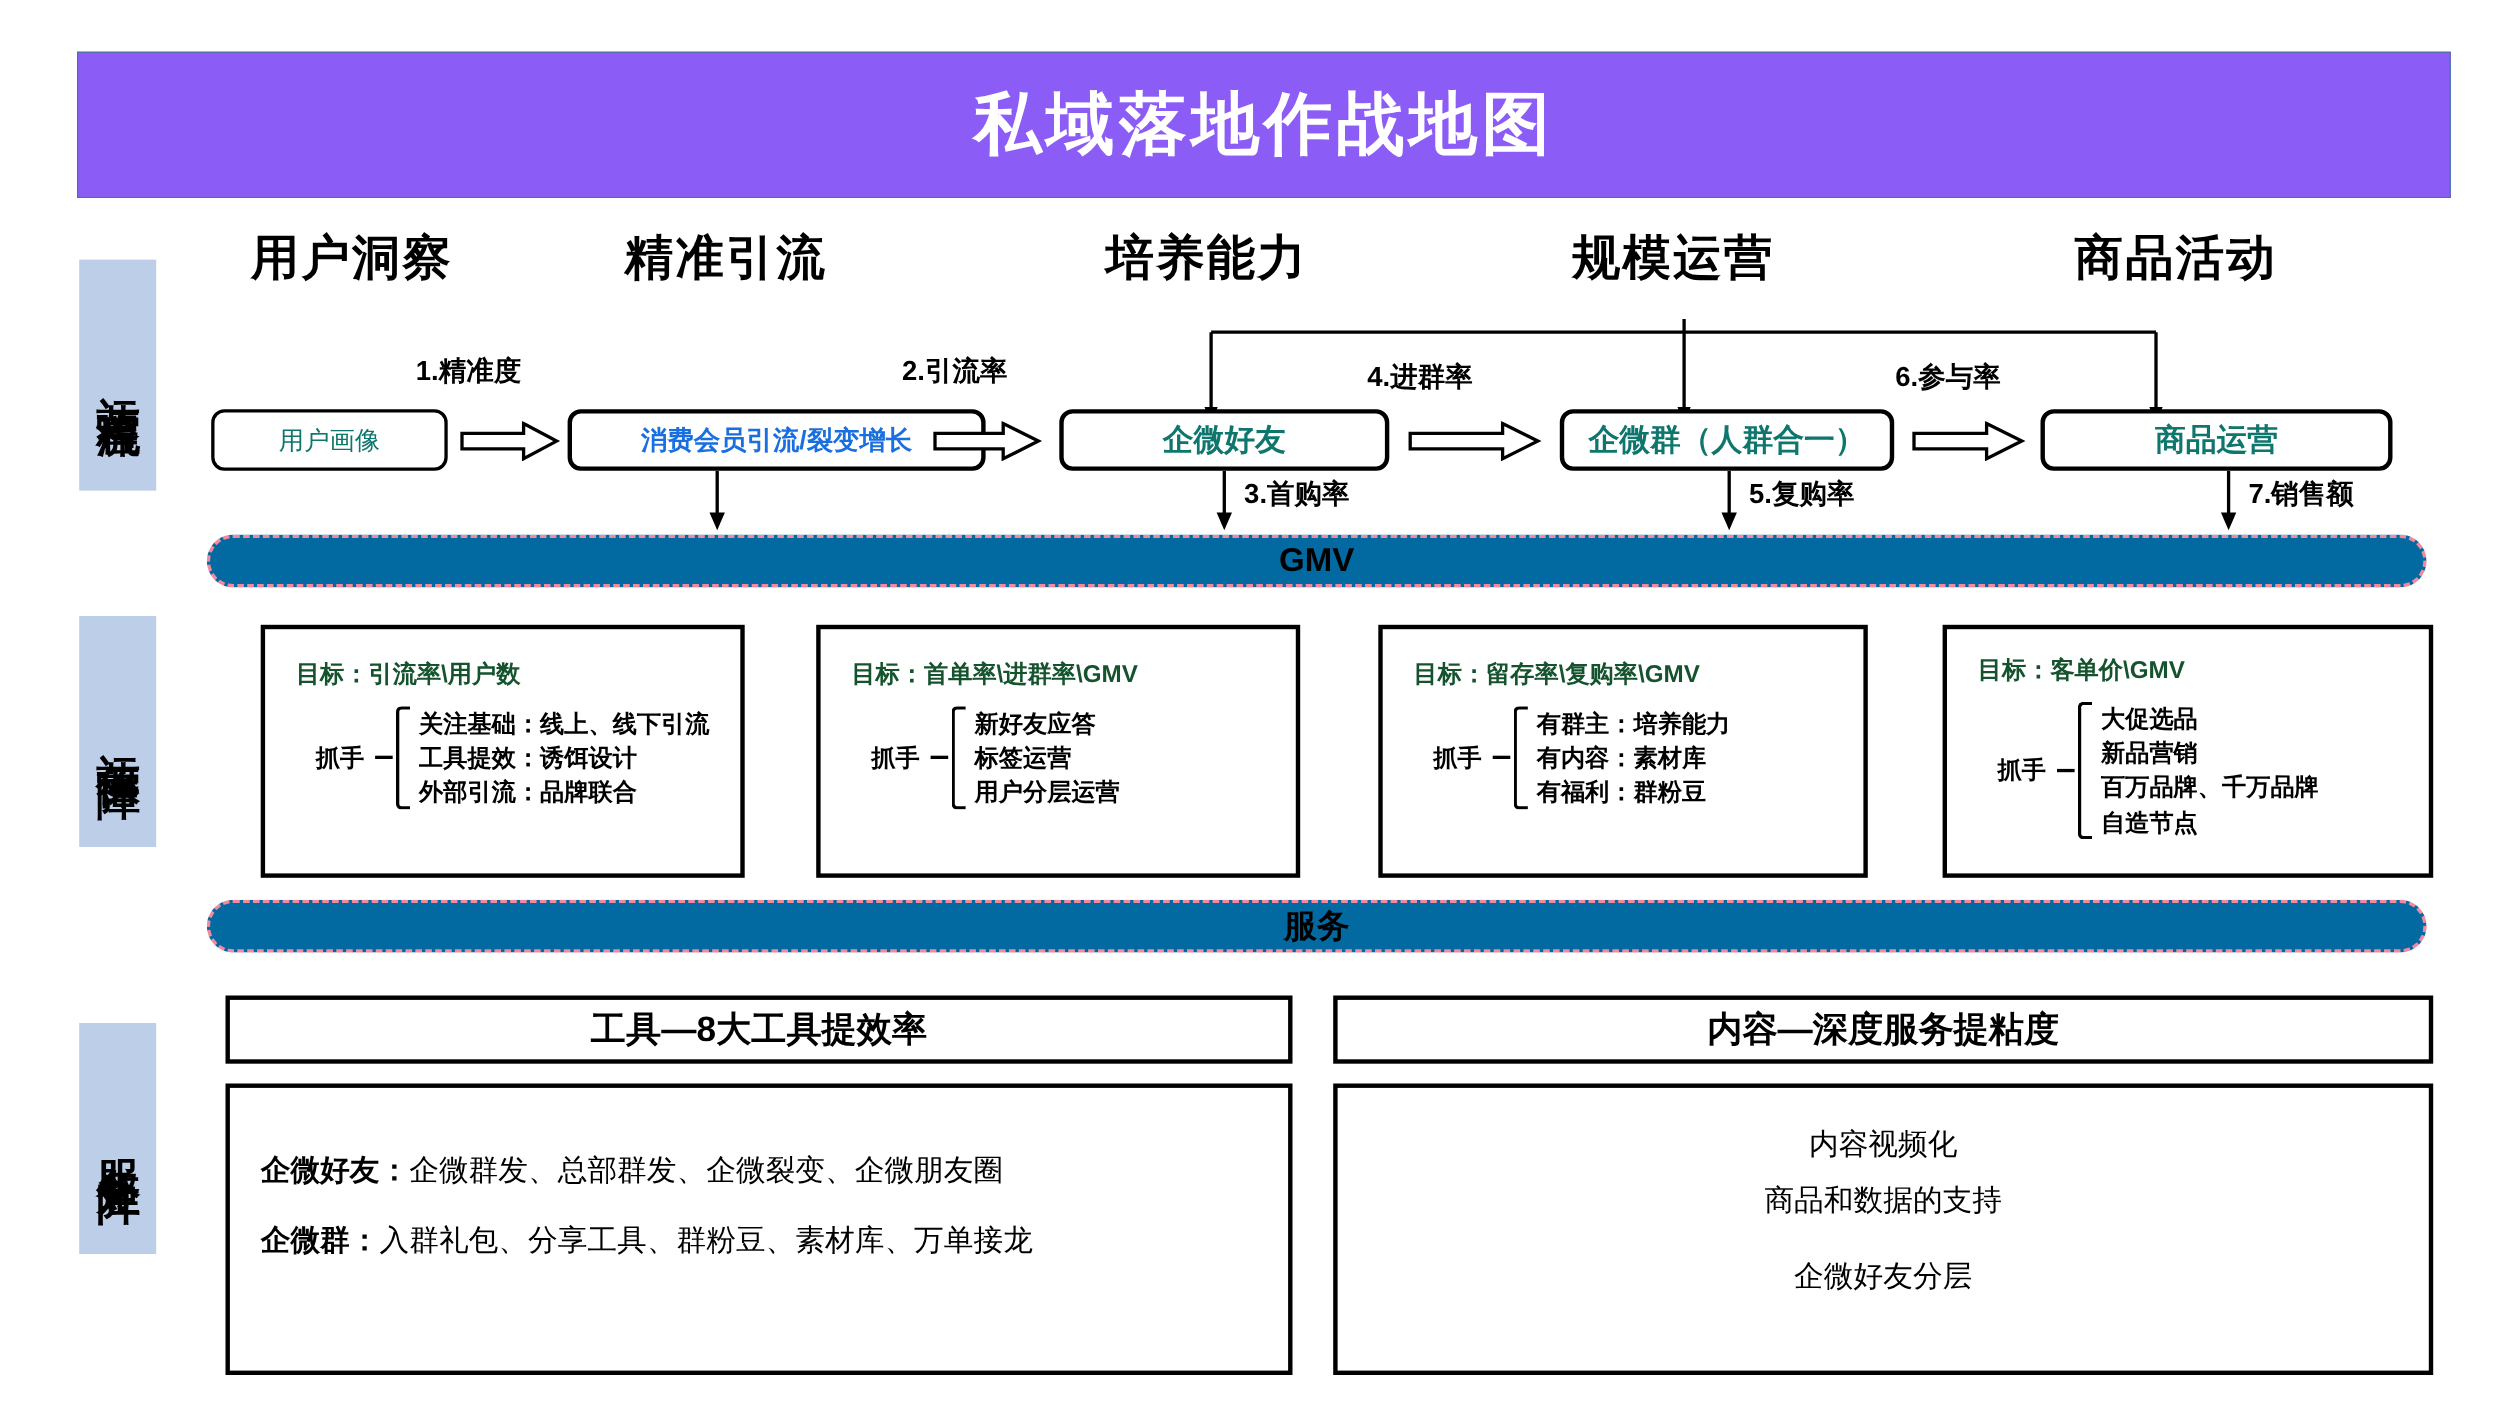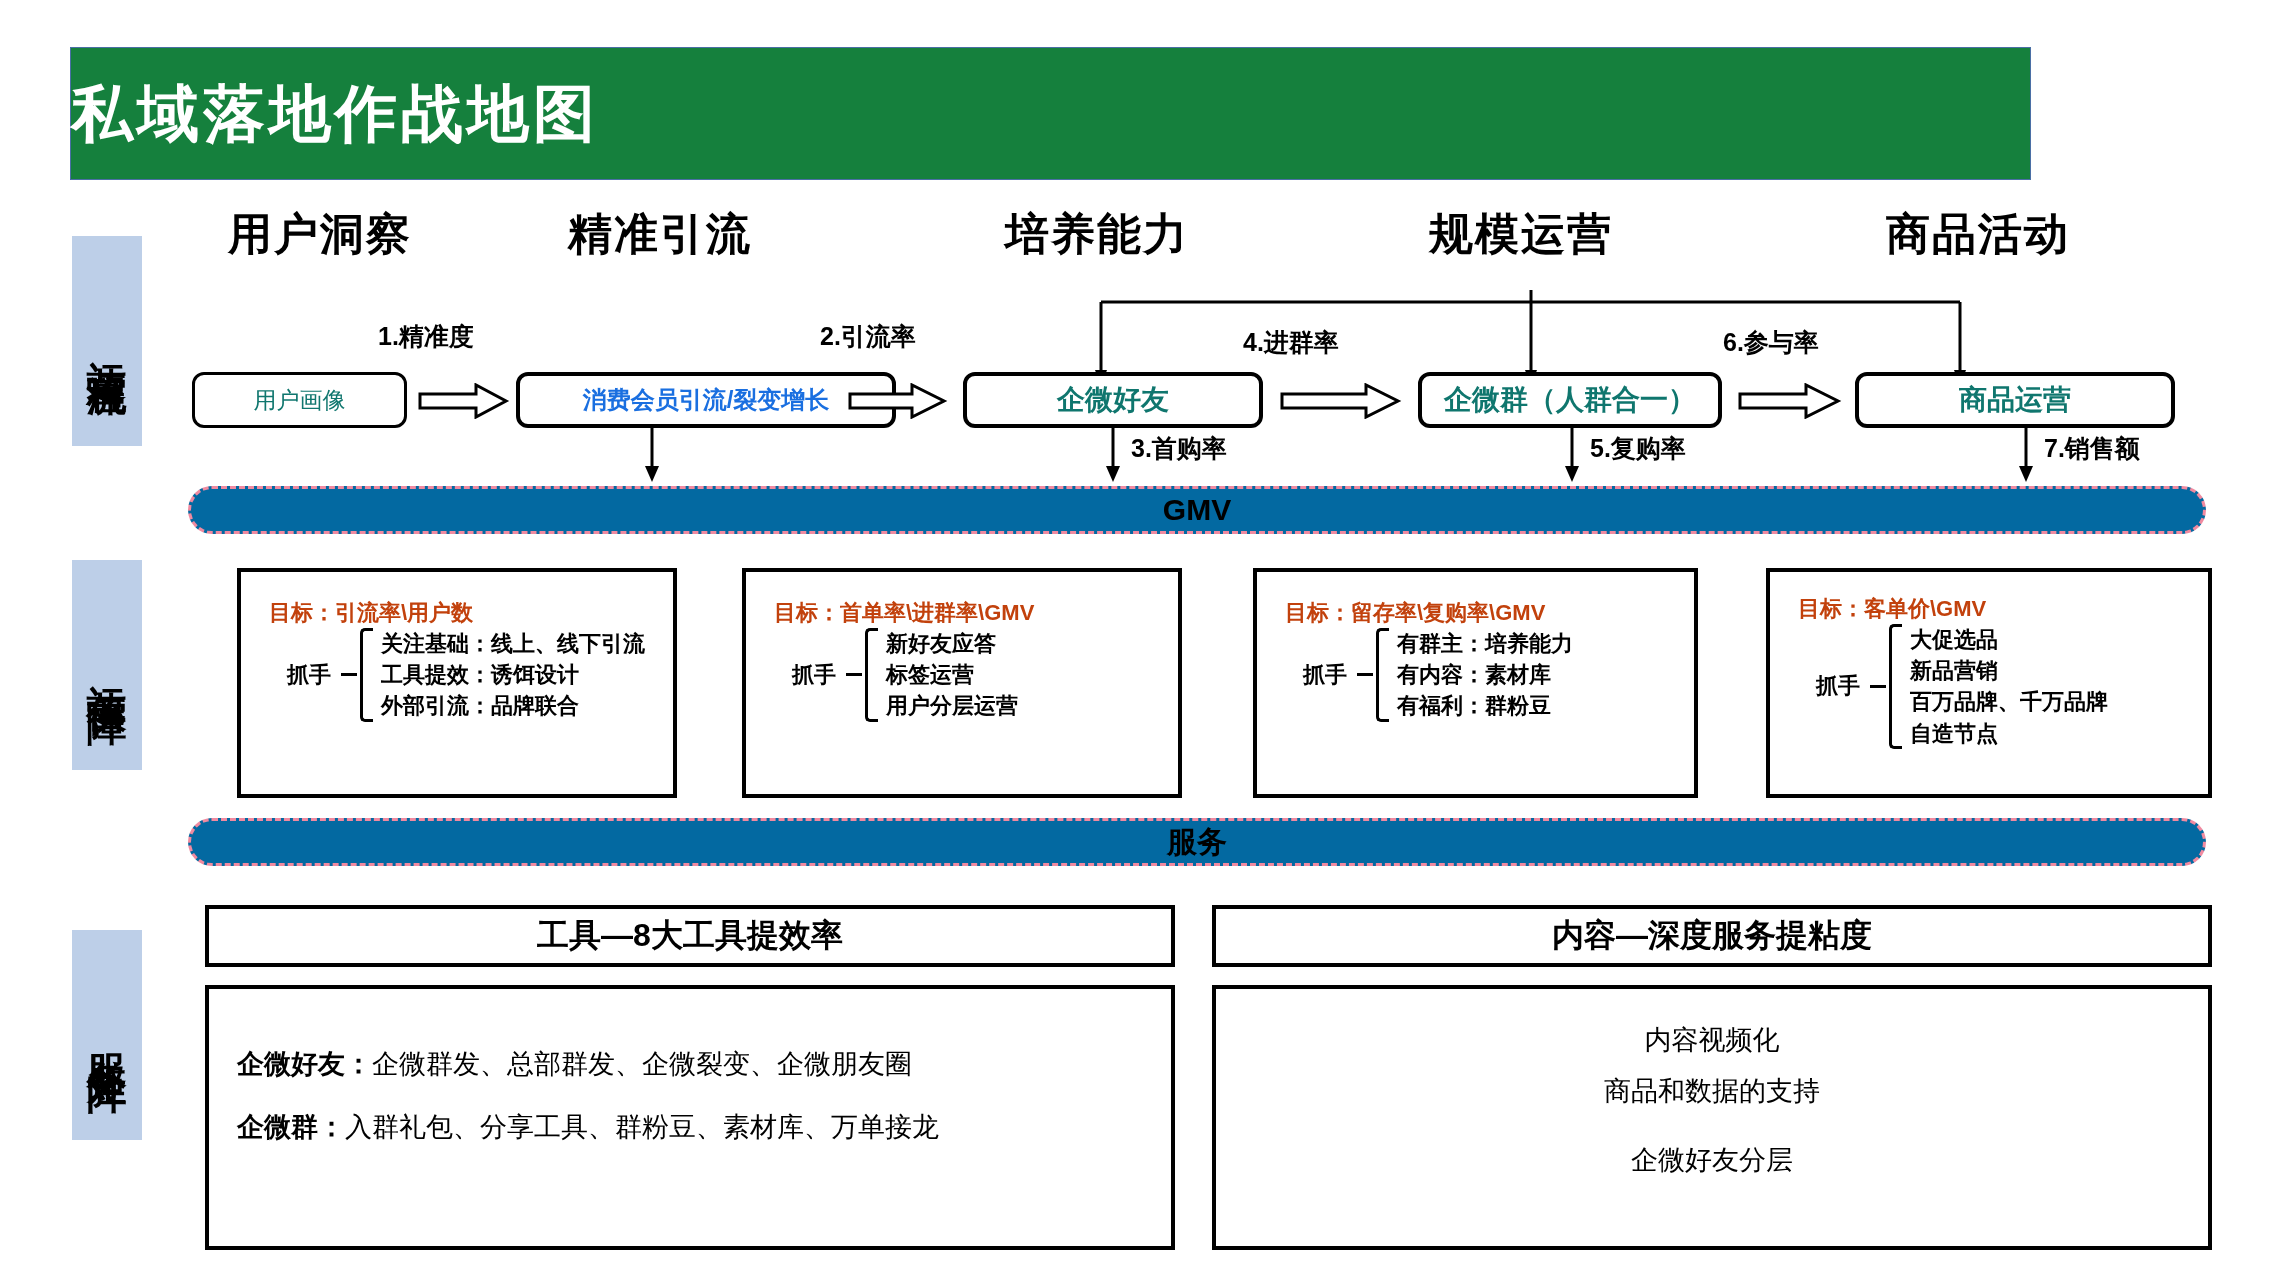--- a/index.html
+++ b/index.html
@@ -16,28 +16,28 @@
     height: 1286px;
     background: #ffffff;
     overflow: hidden;
   }
 
   
   .banner {
     position: absolute;
     left: 70px;
     top: 47px;
-    width: 1961px;
+    width: 2158px;
     height: 133px;
-    background: #15803d;
+    background: #8b5cf6;
     border: 1px solid #4a6fa5;
     box-sizing: border-box;
     display: flex;
     align-items: center;
-    justify-content: flex-start;
+    justify-content: center;
   }
   .banner-title {
     color: #ffffff;
     font-size: 62px;
     font-weight: bold;
     letter-spacing: 4px;
     line-height: 1;
   }
 
   
@@ -127,21 +127,22 @@
     top: 568px;
     height: 230px;
     border: 4px solid #000;
     background: #fff;
     box-sizing: border-box;
     padding: 26px 0 0 28px;
   }
   .guard-goal {
     font-size: 22px;
     font-weight: bold;
-    color: #c2410c;
+    color: #14532d;
+    margin-bottom: 14px;
     white-space: nowrap;
   }
   .guard-body {
     display: flex;
     align-items: center;
     padding-left: 18px;
   }
   .guard-key {
     font-size: 22px;
     font-weight: bold;

